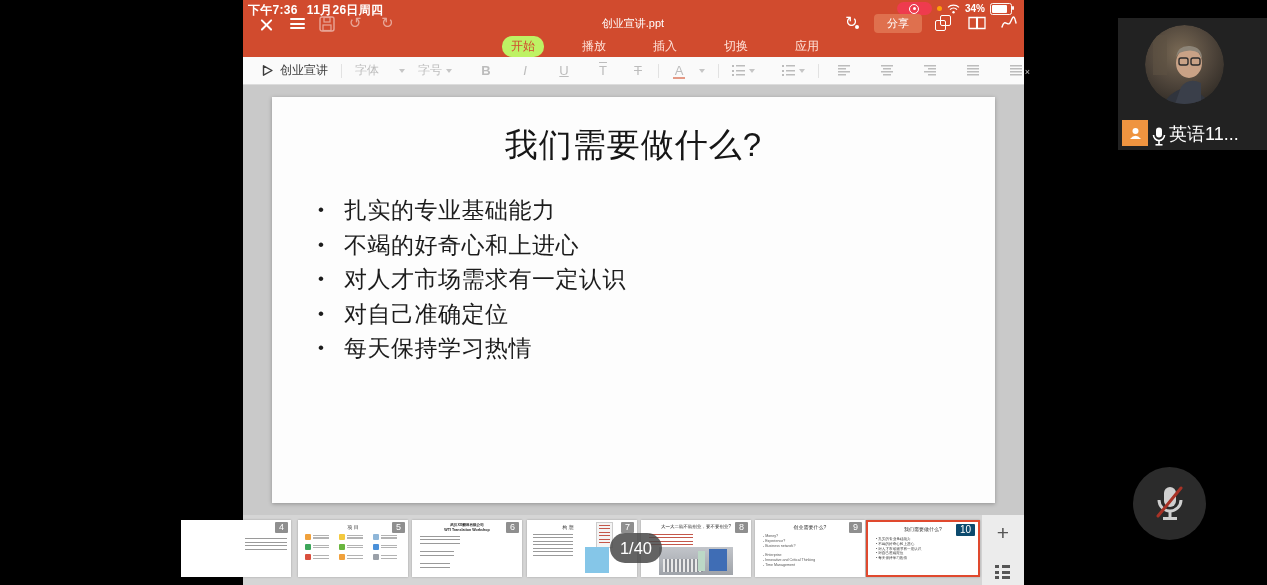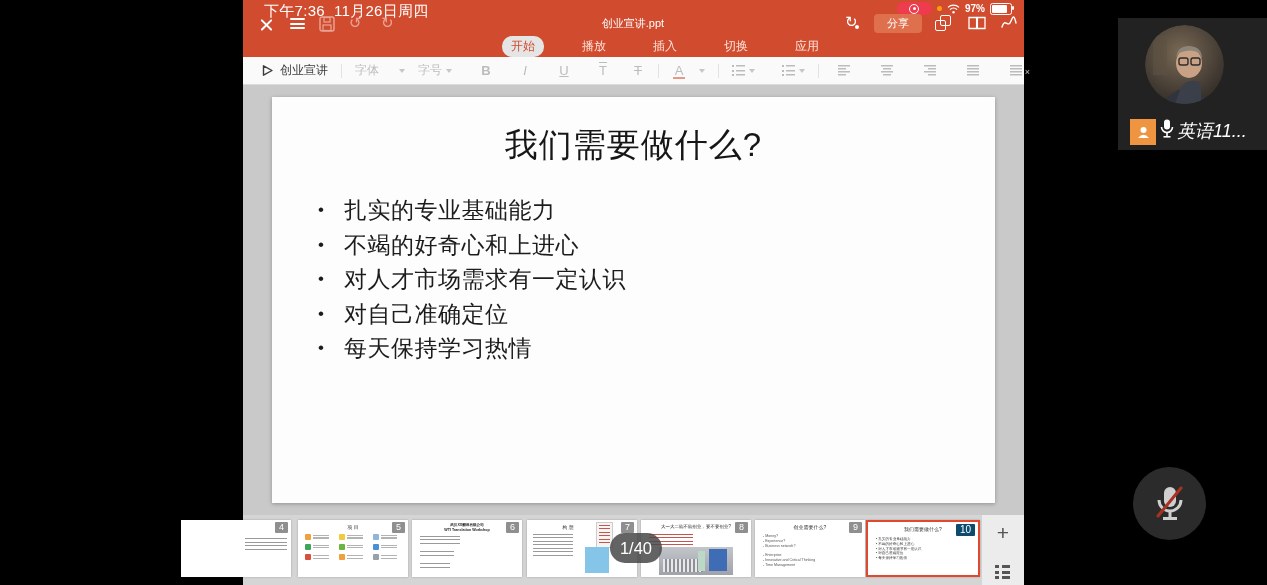--- a/index.html
+++ b/index.html
@@ -5,21 +5,21 @@
   html,body{margin:0;padding:0;background:#000;}
   body{width:1267px;height:585px;position:relative;overflow:hidden;
        font-family:"Liberation Sans","DejaVu Sans",sans-serif;}
   .screen{position:absolute;inset:0;background:#000;}
 
   
   .app{position:absolute;left:243px;top:0;width:781px;height:585px;background:#c9c9c9;}
 
   
   .header{position:absolute;left:0;top:0;width:781px;height:57px;background:#d14b2e;}
-  .status-left{position:absolute;left:5px;top:2px;color:#fff;font-size:15px;font-weight:normal;letter-spacing:.3px;display:flex;gap:9px;margin-left:16px;}
+  .status-left{position:absolute;left:5px;top:2px;color:#fff;font-size:12px;font-weight:bold;letter-spacing:.3px;display:flex;gap:9px;}
   .status-right{position:absolute;right:12px;top:2px;display:flex;align-items:center;gap:5px;height:13px;}
   .rec-pill{width:35px;height:13px;border-radius:7px;background:#ee3b4e;display:flex;align-items:center;justify-content:center;}
   .rec-ring{width:8px;height:8px;border:1.2px solid #fff;border-radius:50%;display:flex;align-items:center;justify-content:center;}
   .rec-ring i{width:3px;height:3px;background:#fff;border-radius:50%;}
   .amber-dot{width:5px;height:5px;border-radius:50%;background:#ff9d0a;}
   .batt-txt{color:#fff;font-size:10px;font-weight:bold;}
   .bat{width:20px;height:10px;border:1px solid rgba(255,255,255,.95);border-radius:2.5px;position:relative;}
   .bat i{position:absolute;left:1px;top:1px;bottom:1px;width:15px;background:#fff;border-radius:1px;}
   .bat:after{content:"";position:absolute;right:-3px;top:2.5px;width:1.8px;height:4px;background:rgba(255,255,255,.95);border-radius:1px;}
 
@@ -40,21 +40,21 @@
   .share-pill{position:absolute;left:631px;top:1px;width:48px;height:19px;background:#df704e;border-radius:4px;
               color:#fff;font-size:11px;display:flex;align-items:center;justify-content:center;cursor:pointer;}
   .ic-copy{position:absolute;left:692px;top:2px;width:16px;height:16px;}
   .ic-copy i{position:absolute;border:1.4px solid #fff;border-radius:2px;width:9px;height:9px;}
   .ic-copy i:nth-child(1){left:0;bottom:0;} .ic-copy i:nth-child(2){right:0;top:0;}
   .ic-book{position:absolute;left:724px;top:3px;}
   .ic-pen{position:absolute;left:757px;top:2px;}
 
   .tabs{position:absolute;left:259px;top:37px;display:flex;gap:29px;align-items:center;height:19px;}
   .tab{color:#ffe3da;font-size:12px;padding:2px 9px;border-radius:10px;cursor:pointer;white-space:nowrap;}
-  .tab.active{background:#e5e5e5;color:#d14b2e;}
+  .tab.active{background:#bef264;color:#d14b2e;}
 
   
   .toolbar{position:absolute;left:0;top:57px;width:781px;height:28px;background:#fafafa;border-bottom:1px solid #dcdcdc;
            display:flex;align-items:center;gap:13px;padding-left:18px;box-sizing:border-box;}
   .tb-play{display:flex;align-items:center;gap:6px;color:#3c3c3c;font-size:12px;cursor:pointer;}
   .vsep{width:1px;height:14px;background:#e2e2e2;}
   .dis{color:#bcbcbc;font-size:12px;display:flex;align-items:center;gap:4px;}
   .caret{width:0;height:0;border-left:3.2px solid transparent;border-right:3.2px solid transparent;border-top:4px solid #c6c6c6;}
   .fmt{color:#bcbcbc;font-size:13px;width:14px;text-align:center;}
   .fmt.b{font-weight:bold;} .fmt.i{font-style:italic;} .fmt.u{text-decoration:underline;}
@@ -109,21 +109,21 @@
   .strip-tools{position:absolute;left:739px;top:0;width:42px;height:70px;background:#ececec;}
   .plus{position:absolute;left:0;top:6px;width:42px;text-align:center;color:#555;font-size:21px;font-weight:300;cursor:pointer;}
   .sorter{position:absolute;left:13px;top:50px;display:flex;flex-direction:column;gap:2.5px;cursor:pointer;}
   .sorter b{display:flex;gap:2.5px;}
   .sorter b i{width:4px;height:3px;background:#555;}
   .sorter b s{width:8px;height:3px;background:#555;}
 
   
   .vtile{position:absolute;left:1118px;top:18px;width:149px;height:132px;background:#222;}
   .avatar{position:absolute;left:27px;top:7px;width:79px;height:79px;border-radius:50%;overflow:hidden;}
-  .vmeta{position:absolute;left:12px;bottom:4px;display:flex;align-items:flex-start;height:27px;font-style:italic;}
+  .vmeta{position:absolute;left:4px;bottom:4px;display:flex;align-items:flex-end;height:27px;}
   .pbadge{width:26px;height:26px;background:#ef9440;display:flex;align-items:center;justify-content:center;flex:none;}
   .vname{color:#fff;font-size:18px;margin-left:3px;white-space:nowrap;}
   .mute-btn{position:absolute;left:1133px;top:467px;width:73px;height:73px;border-radius:50%;background:#2b2b2b;
             display:flex;align-items:center;justify-content:center;cursor:pointer;}
 </style>
 </head>
 <body>
 
 <div class="screen">
   <div class="app">
@@ -138,21 +138,21 @@
             <span class="rec-ring">
               <i></i>
             </span>
           </span>
         <span class="amber-dot"></span>
         <svg width="13" height="10" viewBox="0 0 13 10">
           <path d="M1 3.4 A8 8 0 0 1 12 3.4" fill="none" stroke="#fff" stroke-width="1.3"></path>
           <path d="M3 5.6 A5 5 0 0 1 10 5.6" fill="none" stroke="#fff" stroke-width="1.3"></path>
           <circle cx="6.5" cy="8.3" r="1.2" fill="#fff"></circle>
         </svg>
-        <span class="batt-txt">97%</span>
+        <span class="batt-txt">34%</span>
         <span class="bat">
             <i></i>
           </span>
       </div>
 
       <div class="titlerow">
         <span class="xwrap">
             <b></b>
             <b></b>
           </span>

